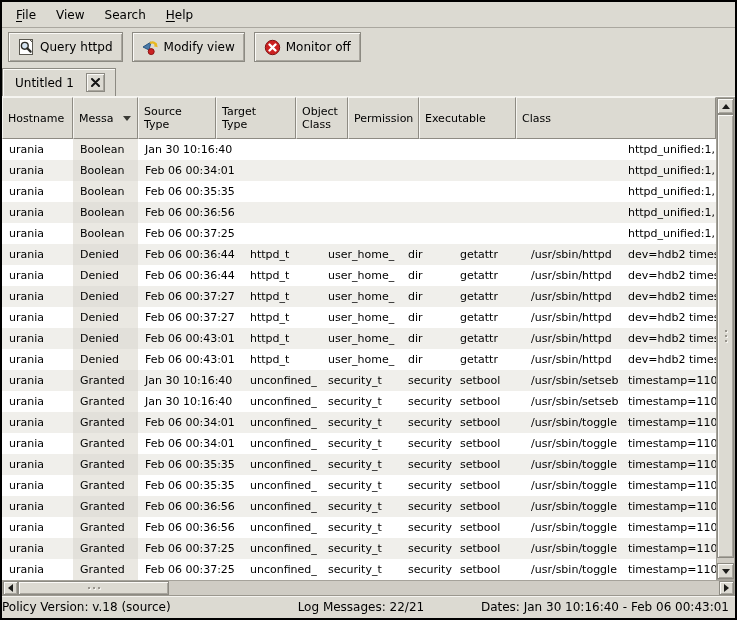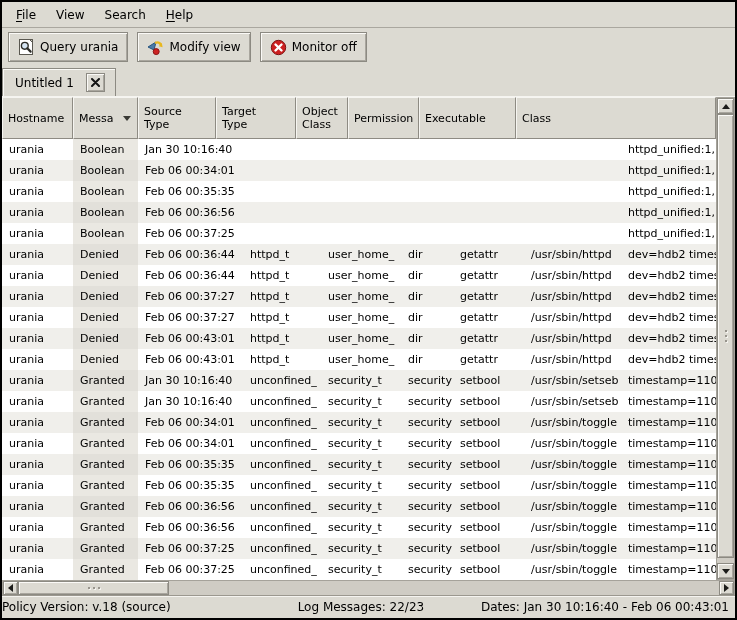--- a/index.html
+++ b/index.html
@@ -93,21 +93,21 @@
       </div>
 
     <div class="toolbar">
         <div class="tb-btn">
           <span class="icon"><svg width="17" height="17" viewBox="0 0 17 17">
               <rect x="1.5" y="0.5" width="13" height="15" fill="#ffffff" stroke="#5a5850"></rect>
               <path d="M14.5 0.5 L11.5 0.5 L14.5 3.5 Z" fill="#c9c6be" stroke="#5a5850"></path>
               <circle cx="6.8" cy="6.8" r="3.4" fill="#d5e4f2" stroke="#2c2c28" stroke-width="1.4"></circle>
               <line x1="9.3" y1="9.3" x2="12.6" y2="12.6" stroke="#2c2c28" stroke-width="2.2" stroke-linecap="round"></line>
             </svg></span>
-          <span class="lbl">Query urania</span>
+          <span class="lbl">Query httpd</span>
         </div>
         <div class="tb-btn">
           <span class="icon"><svg width="17" height="17" viewBox="0 0 17 17">
               <polygon points="1,8 9,3 7,11" fill="#4a7aa8" stroke="#27547e"></polygon>
               <path d="M8 4 Q 12 2 14 6" fill="none" stroke="#e8b820" stroke-width="2.2"></path>
               <polygon points="14.8,3.8 15.6,8.2 11.8,7.2" fill="#e8b820"></polygon>
               <circle cx="9.2" cy="12.6" r="3" fill="#cc2222" stroke="#8c1414"></circle>
             </svg></span>
           <span class="lbl">Modify view</span>
         </div>
@@ -422,18 +422,18 @@
             <span class="grip-dot"></span>
         </div>
         <div class="sb-btn right">
             <span class="arr right-a"></span>
           </div>
       </div>
     </div>
 
     <div class="statusbar">
       <span class="sb-left">Policy Version: v.18 (source)</span>
-      <span class="sb-center">Log Messages: 22/23</span>
+      <span class="sb-center">Log Messages: 22/21</span>
       <span class="sb-right">Dates: Jan 30 10:16:40 - Feb 06 00:43:01</span>
     </div>
 
   </div>
 </div>
 
 </body></html>

